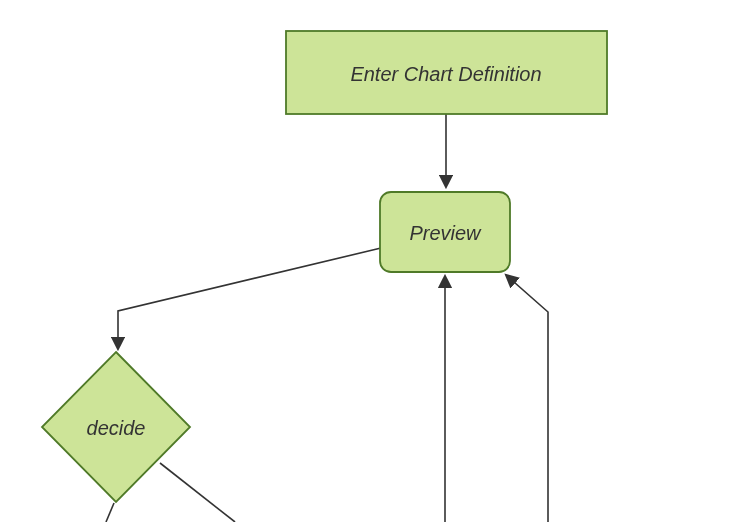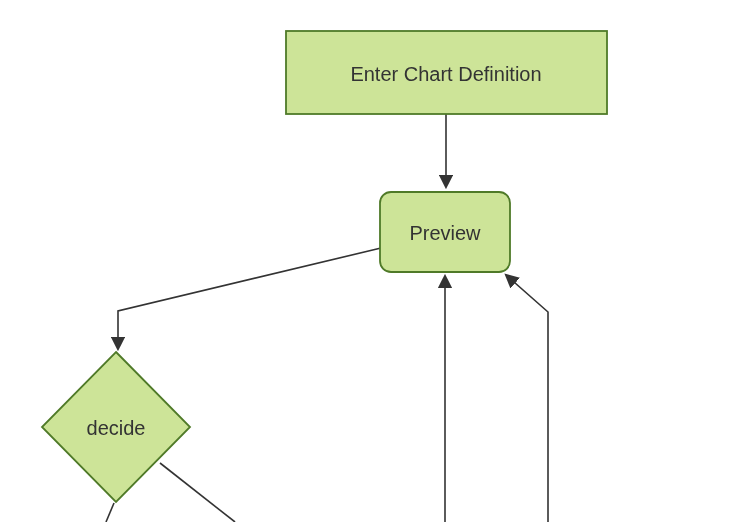--- a/index.html
+++ b/index.html
@@ -15,20 +15,21 @@
     background: var(--bg);
     width: 740px;
     height: 522px;
     overflow: hidden;
     font-family: "Liberation Sans", "DejaVu Sans", sans-serif;
   }
   .canvas-wrap {
     width: 740px;
     height: 522px;
     position: relative;
+    font-style: italic;
   }
   svg {
     display: block;
   }
   .node-shape {
     fill: var(--node-fill);
     stroke: var(--node-border);
     stroke-width: 1.8;
   }
   .node-label {

